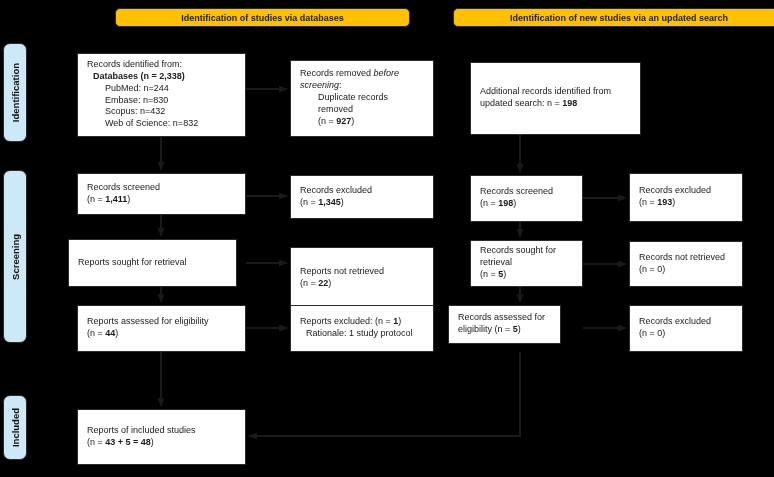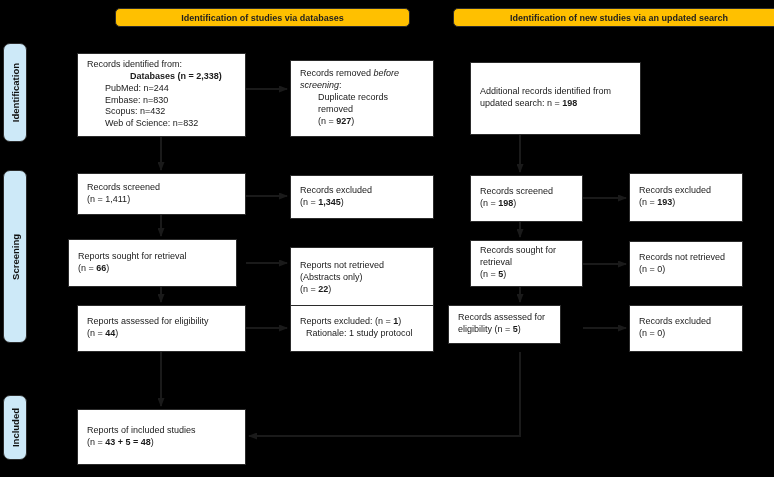--- a/index.html
+++ b/index.html
@@ -48,33 +48,32 @@
   </div>
   <div class="side" style="left:3px; top:170px; width:24px; height:173px;">
     <span>Screening</span>
   </div>
   <div class="side" style="left:3px; top:395px; width:24px; height:65px;">
     <span>Included</span>
   </div>
 
   <div class="box" style="left:77px; top:53px; width:169px; height:84px;">
       <div class="tline ind0"><span>Records identified from:</span></div>
-      <div class="tline ind1"><span style="font-weight: bold; margin-left: 37px;">Databases (n = 2,338)</span></div>
+      <div class="tline ind1"><span style="font-weight: bold;">Databases (n = 2,338)</span></div>
       <div class="tline ind2"><span>PubMed: n=244</span></div>
       <div class="tline ind2"><span>Embase: n=830</span></div>
       <div class="tline ind2"><span>Scopus: n=432</span></div>
       <div class="tline ind2"><span>Web of Science: n=832</span></div>
     </div>
   <div class="box" style="left:77px; top:173px; width:169px; height:42px;">
       <div class="tline ind0"><span>Records screened</span></div>
-      <div class="tline ind0"><span>(n = </span><span style="font-weight: normal;">1,411</span><span>)</span></div>
+      <div class="tline ind0"><span>(n = </span><span style="font-weight: bold;">1,411</span><span>)</span></div>
     </div>
   <div class="box" style="left:68px; top:239px; width:169px; height:48px;">
       <div class="tline ind0"><span>Reports sought for retrieval</span></div>
-      <div class="tline ind0"><span>(n = </span><span style="font-weight: bold;">66</span><span>)</span></div>
     </div>
   <div class="box" style="left:77px; top:305px; width:169px; height:47px;">
       <div class="tline ind0"><span>Reports assessed for eligibility</span></div>
       <div class="tline ind0"><span>(n = </span><span style="font-weight: bold; margin-top: 29px;">44</span><span>)</span></div>
     </div>
   <div class="box" style="left:77px; top:409px; width:169px; height:56px;">
       <div class="tline ind0"><span>Reports of included studies</span></div>
       <div class="tline ind0"><span>(n = </span><span style="font-weight: bold;">43 + 5 = 48</span><span>)</span></div>
     </div>
 
@@ -83,21 +82,20 @@
       <div class="tline ind2"><span>Duplicate records</span></div>
       <div class="tline ind2"><span>removed</span></div>
       <div class="tline ind2"><span>(n = </span><span style="font-weight: bold;">927</span><span>)</span></div>
     </div>
   <div class="box" style="left:290px; top:175px; width:144px; height:44px;">
       <div class="tline ind0"><span>Records excluded</span></div>
       <div class="tline ind0"><span>(n = </span><span style="font-weight: bold;">1,345</span><span>)</span></div>
     </div>
   <div class="box" style="left:290px; top:247px; width:144px; height:63px;">
       <div class="tline ind0"><span>Reports not retrieved</span></div>
-      <div class="tline ind0"><span>(Abstracts only)</span></div>
       <div class="tline ind0"><span>(n = </span><span style="font-weight: bold;">22</span><span>)</span></div>
     </div>
   <div class="box" style="left:290px; top:305px; width:144px; height:47px;">
       <div class="tline ind0"><span>Reports excluded: (n = </span><span style="font-weight: bold;">1</span><span>)</span></div>
       <div class="tline ind1"><span>Rationale: 1 study protocol</span></div>
     </div>
 
   <div class="box" style="left:470px; top:62px; width:171px; height:73px;">
       <div class="tline ind0"><span>Additional records identified from</span></div>
       <div class="tline ind0"><span>updated search: n = </span><span style="font-weight: bold;">198</span></div>

